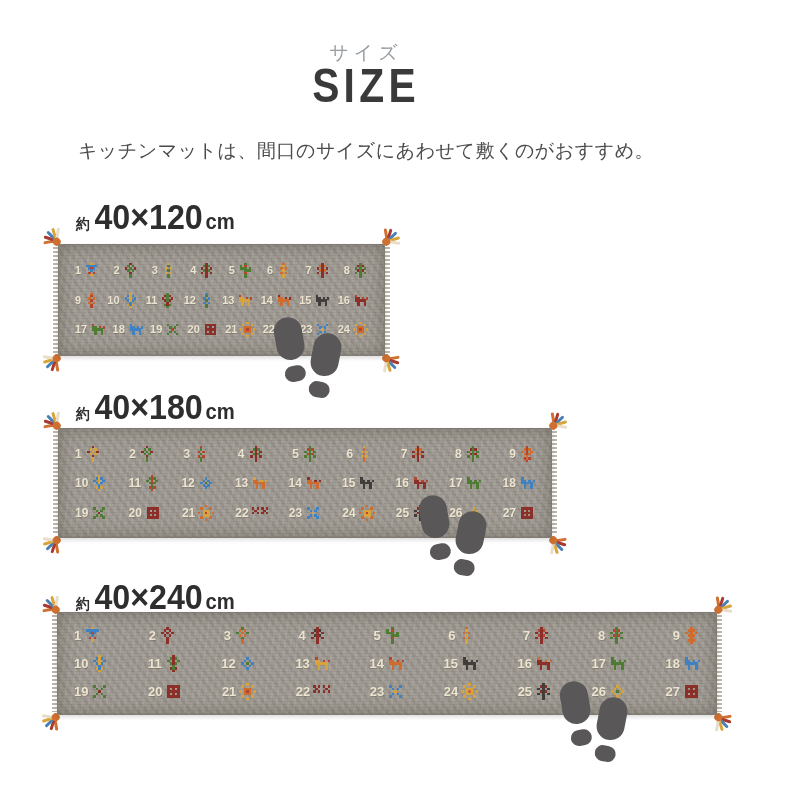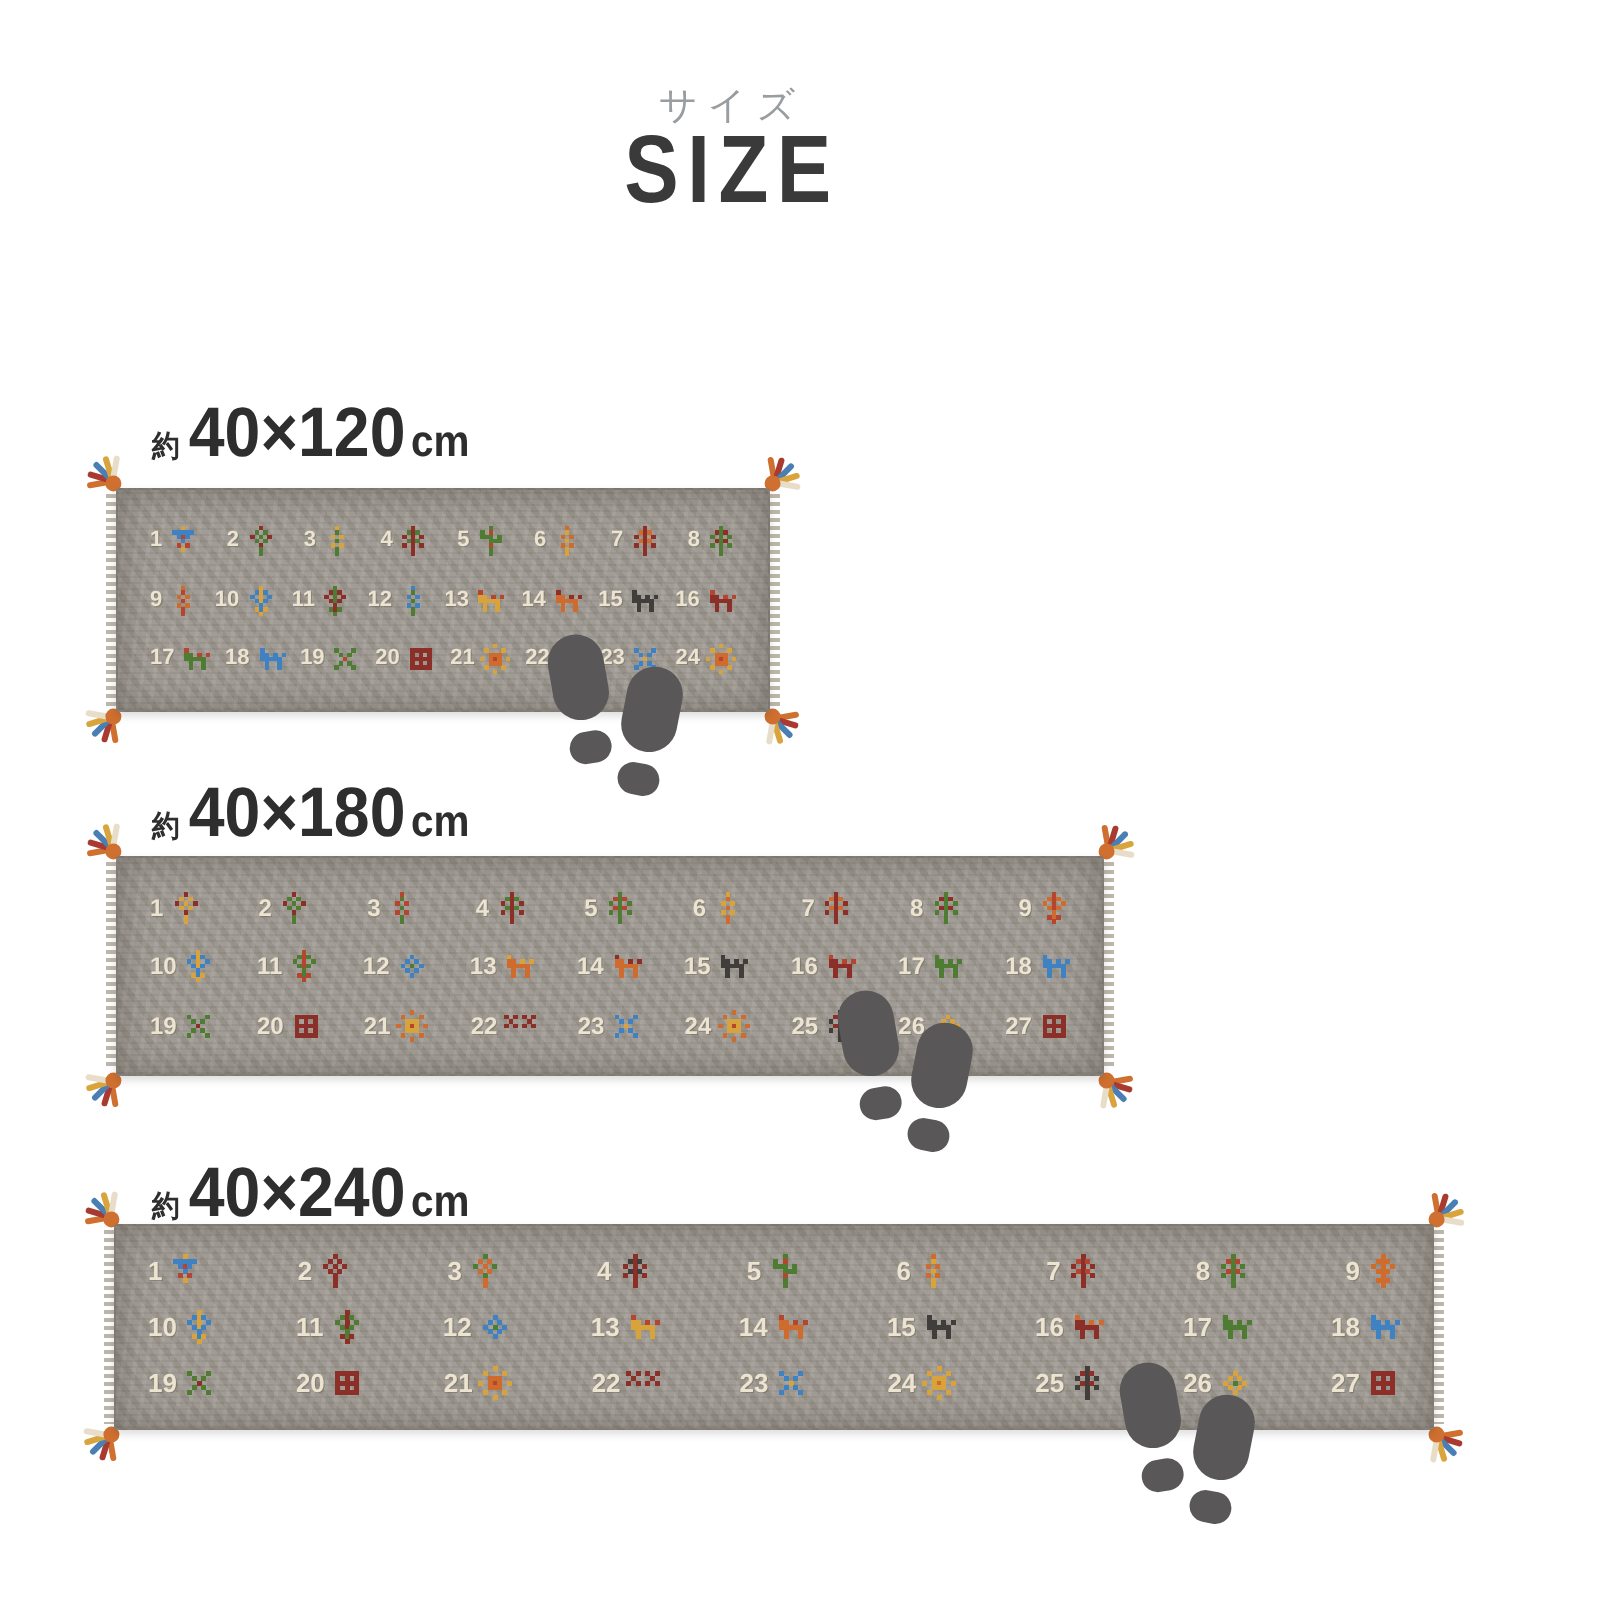--- a/index.html
+++ b/index.html
@@ -58,20 +58,21 @@
   .tassel.bl{bottom:-14px;left:-13px;transform:rotate(-135deg);}
   .tassel.br{bottom:-14px;right:-13px;transform:rotate(135deg);}
   .footprints{position:absolute;z-index:5;}
 </style>
 </head>
 <body>
 
 <div class="canvas">
   <div class="kicker" style="color: rgb(152, 157, 161);">サイズ</div>
   <h1 class="title" style="color: rgb(58, 58, 58);">SIZE</h1>
+  <p class="subtitle" style="color: rgb(75, 75, 75);">キッチンマットは、間口のサイズにあわせて敷くのがおすすめ。</p>
 
   <div class="size-label" style="left: 76px; top: 197px; color: rgb(46, 46, 46);">
     <span class="approx">約</span>
       <span class="dims">40×120</span>
       <span class="unit">cm</span>
   </div>
   <div class="rug-mount" style="left: 58px; top: 244px; width: 327px; height: 112px;">
       <div class="tassel tl">
         <span class="thread" style="background: rgb(208, 112, 48); transform: rotate(-55deg);"></span>
         <span class="thread" style="background: rgb(168, 58, 48); transform: rotate(-28deg);"></span>

